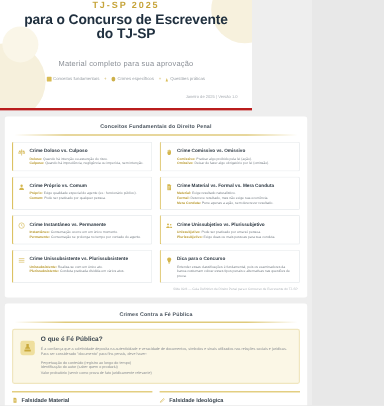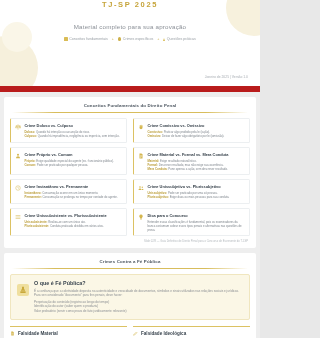--- a/index.html
+++ b/index.html
@@ -17,25 +17,25 @@
     width: 260px;
     height: 338px;
     position: relative;
     overflow: hidden;
     background: #eeeeee;
   }
 
   
   .hero {
     position: relative;
-    width: 260px;
+    width: 210px;
     height: 92px;
     background: #ffffff;
     overflow: hidden;
-    border-bottom: 6px solid #b91c1c;
+    border-bottom: 2px solid #b91c1c;
   }
   .hero-blob-left {
     position: absolute;
     left: -26px;
     top: 36px;
     width: 64px;
     height: 64px;
     border-radius: 50%;
     background: #f6f0dc;
   }
@@ -266,20 +266,21 @@
 
 <div class="page">
 
   <section class="hero">
     <div class="hero-blob-left"></div>
     <div class="hero-blob-left2"></div>
     <div class="hero-blob-right"></div>
 
     <div class="hero-inner">
       <div class="hero-eyebrow">TJ-SP 2025</div>
+      <h1 class="hero-title">para o Concurso de Escrevente do TJ-SP</h1>
       <div class="hero-sub">Material completo para sua aprovação</div>
 
       <div class="hero-badges">
         <span class="b">
           <span class="mini-ico"></span>
           <span>Conceitos fundamentais</span>
         </span>
         <span class="sep">+</span>
         <span class="b">
           <span class="mini-ico circ"></span>

